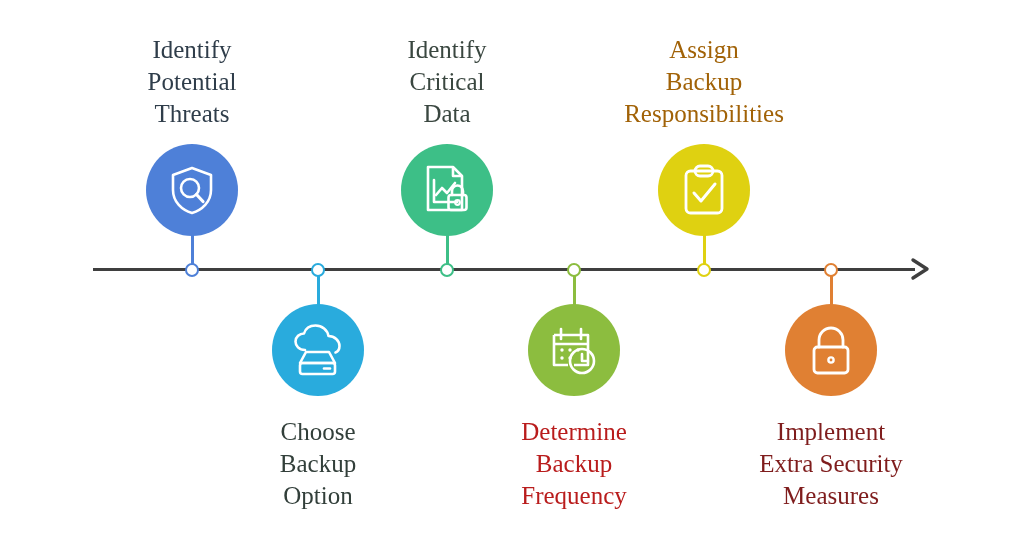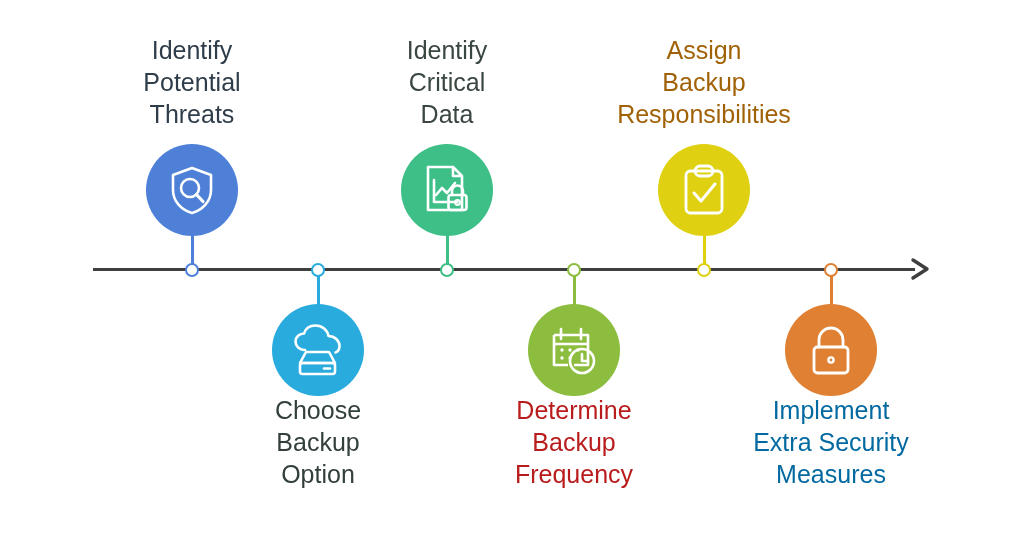--- a/index.html
+++ b/index.html
@@ -83,23 +83,24 @@
 
   .label {
     position: absolute;
     width: 260px;
     left: -130px;
     text-align: center;
     font-size: 25px;
     line-height: 32px;
     font-weight: 400;
     white-space: pre-line;
+    font-family: Liberation Serif, serif;
   }
   .label.up   { bottom: 414px; }
-  .label.down { top: 394px; }
+  .label.down { top: 416px; }
 </style>
 </head>
 <body>
 
 <div id="stage">
 
   <div class="axis-line" style="background: rgb(63, 63, 63);"></div>
   <div class="axis-arrow">
     <svg width="34" height="34" viewBox="0 0 34 34">
       <polyline points="8,8 22,17 8,26" fill="none" stroke="#3f3f3f" stroke-width="3.4" stroke-linecap="round" stroke-linejoin="round"></polyline>
@@ -211,18 +212,18 @@
     <div class="connector down" style="background: rgb(224, 128, 51);"></div>
     <div class="bubble down" style="background: rgb(224, 128, 51);">
       <span>
         <svg width="50" height="54" viewBox="0 0 50 54">
           <path d="M13 24 V17 A12 12 0 0 1 37 17 V24" fill="none" stroke="#ffffff" stroke-width="2.8" stroke-linecap="round"></path>
           <rect x="8" y="24" width="34" height="26" rx="3.5" fill="none" stroke="#ffffff" stroke-width="2.8"></rect>
           <circle cx="25" cy="37" r="2.6" fill="none" stroke="#ffffff" stroke-width="2.4"></circle>
         </svg>
       </span>
     </div>
-    <div class="label down" style="color: #0369a1;">Implement
+    <div class="label down" style="color: #7f1d1d;">Implement
 Extra Security
 Measures</div>
   </div>
 
 </div>
 
 </body></html>

